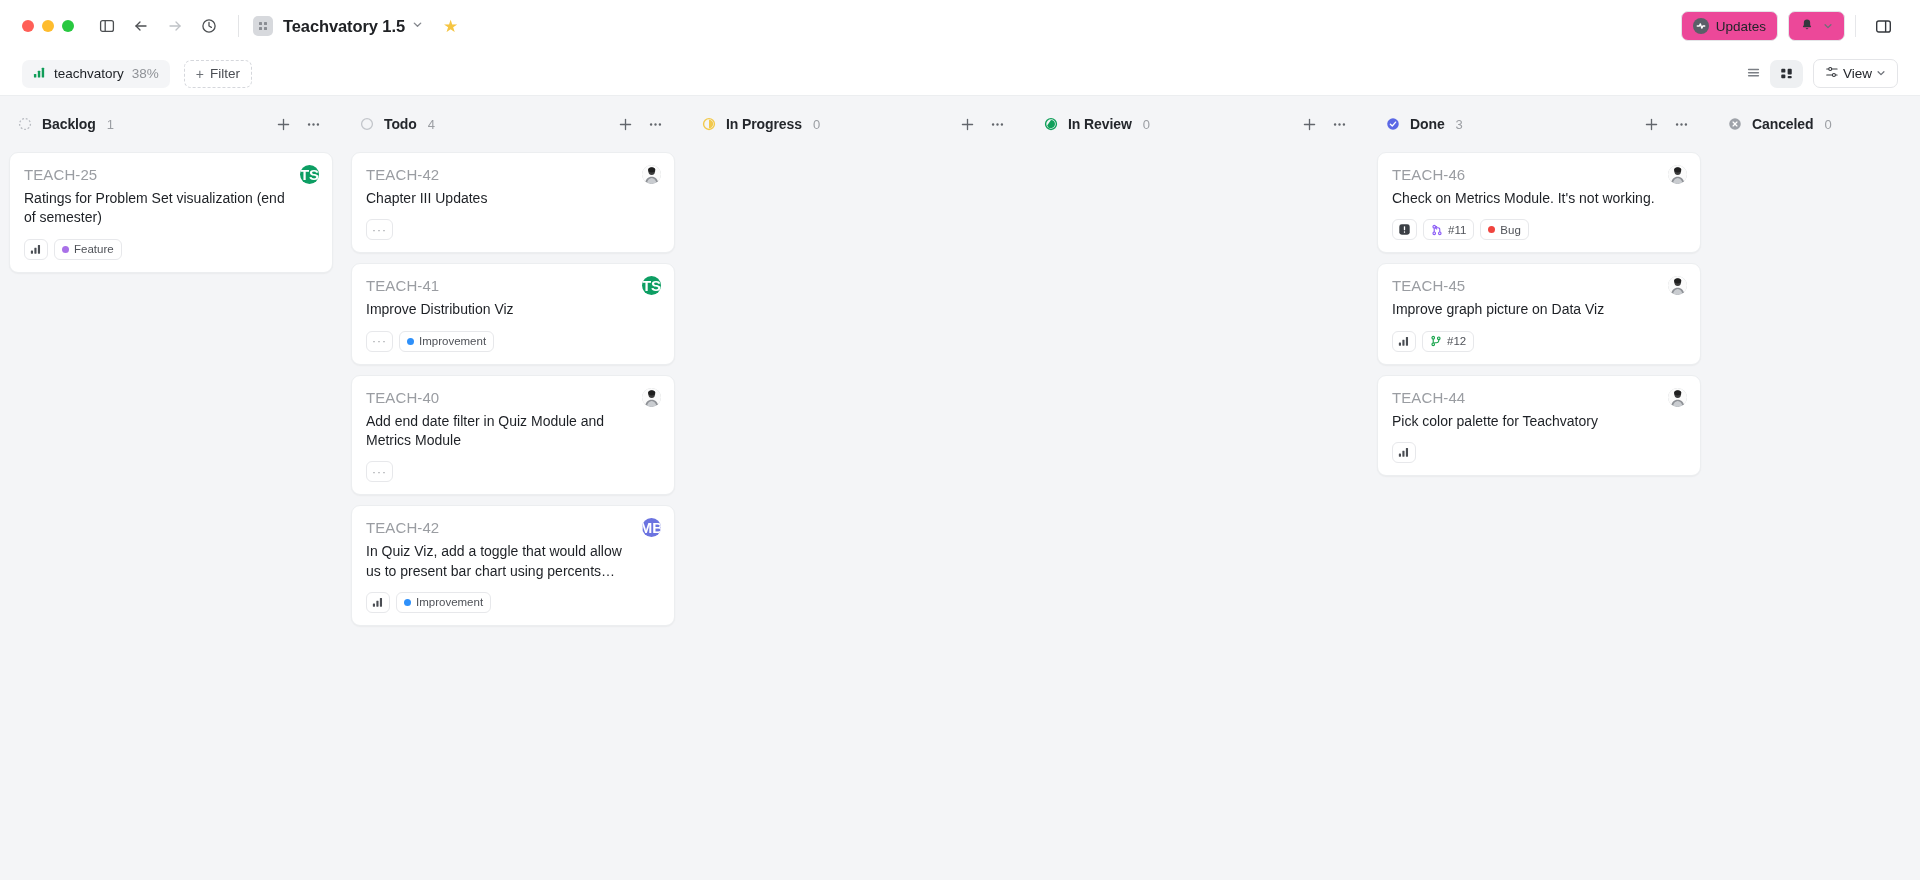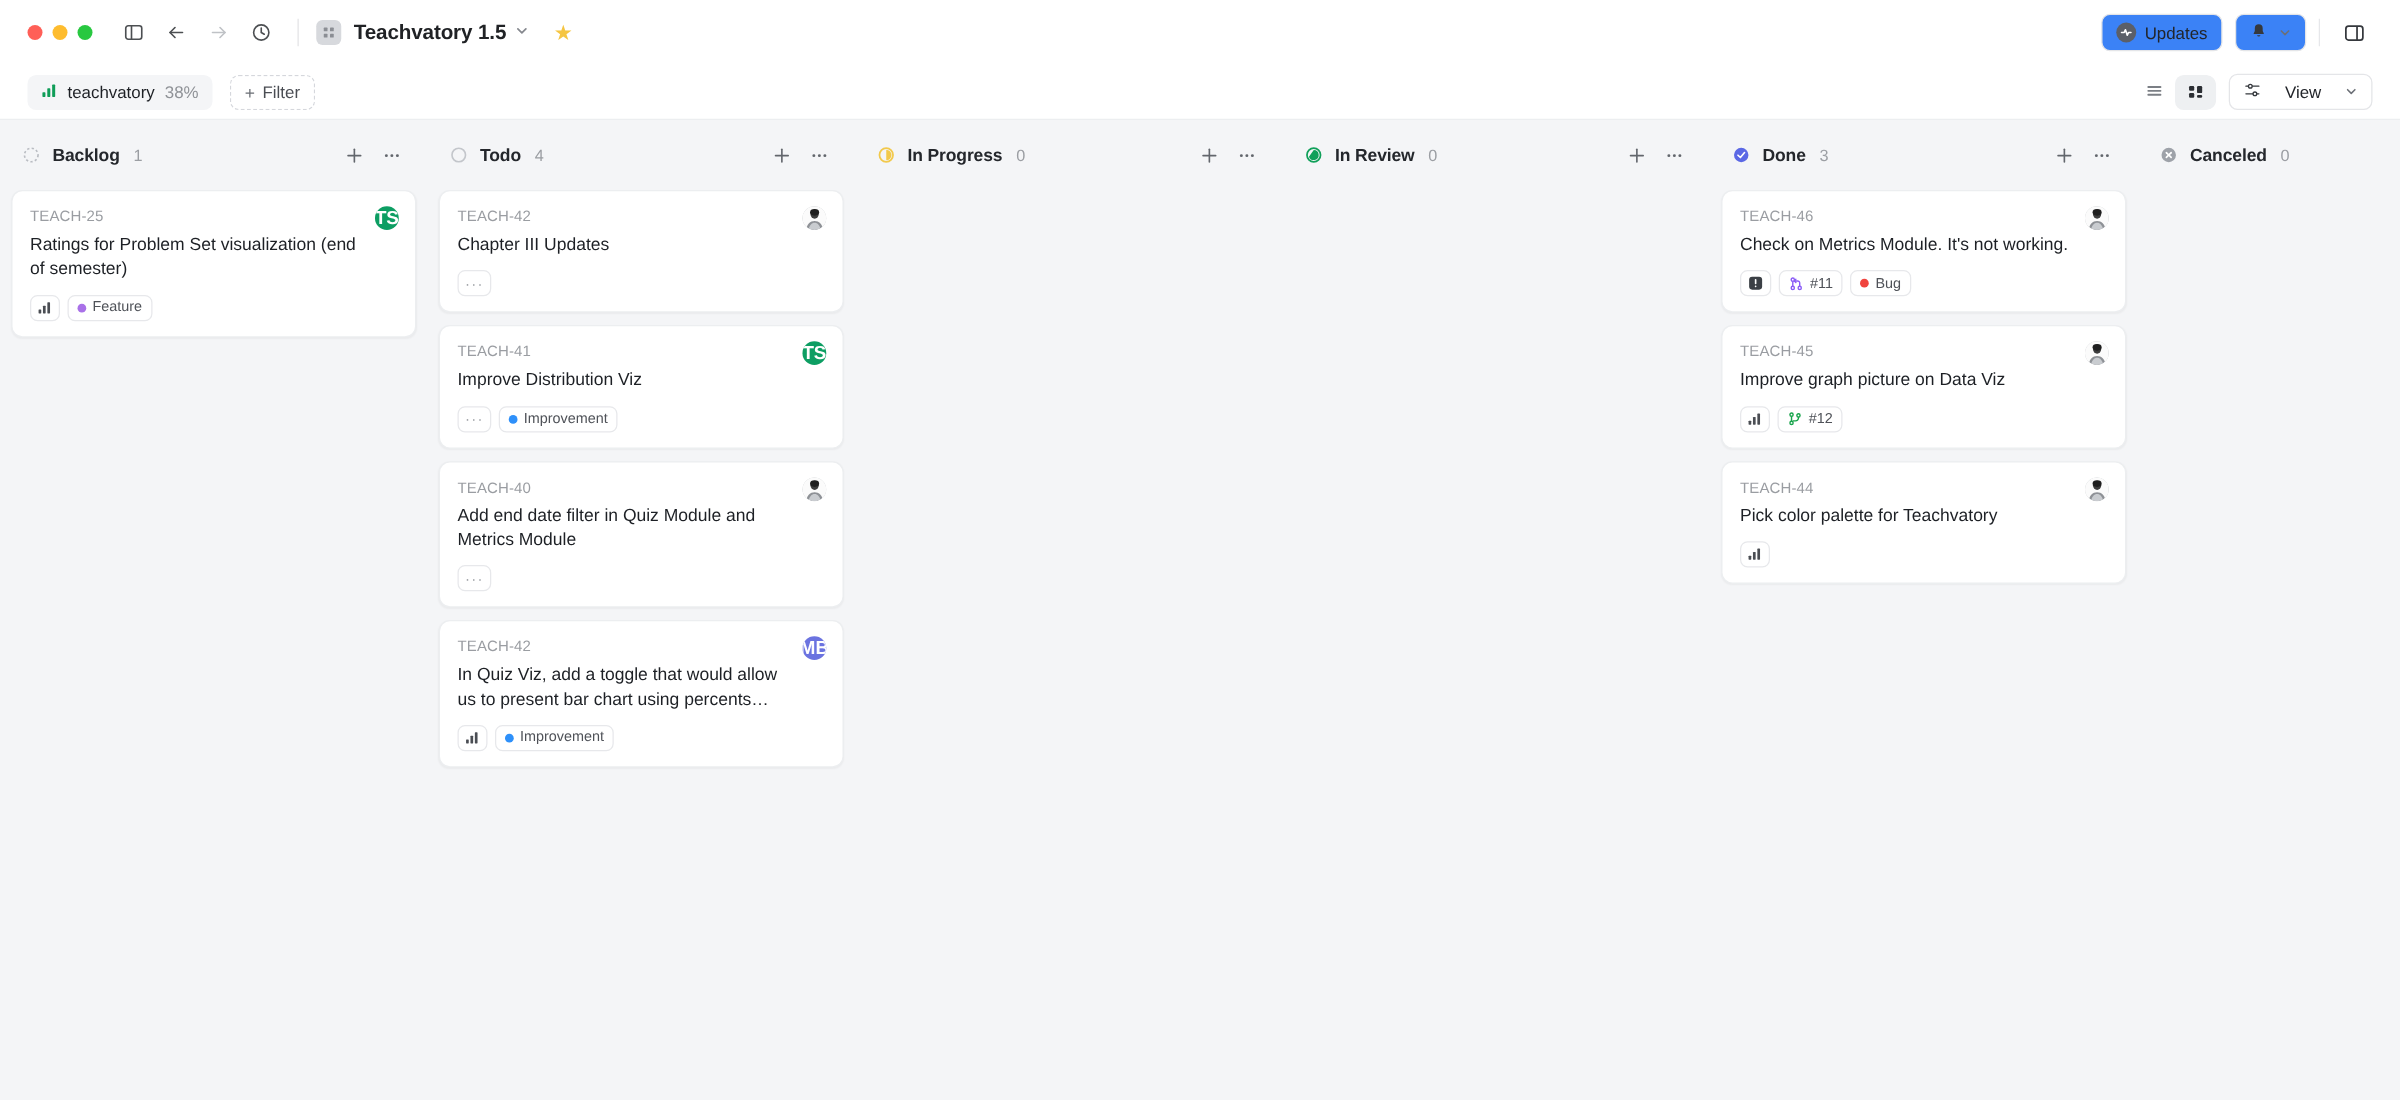--- a/index.html
+++ b/index.html
@@ -53,21 +53,21 @@
   .star { color: #f5c542; font-size: 17px; margin-left: 20px; }
 
   .tb-right {
     margin-left: auto; display: flex; align-items: center; gap: 10px;
     padding-right: 6px;
   }
   .btn-outline {
     display: flex; align-items: center; gap: 7px;
     height: 30px; padding: 0 11px;
     border: 1px solid #e4e5e8; border-radius: 7px;
-    background: #3b82f6; font-size: 13.5px; color: #22252a; font-weight: 500;
+    background: #ec4899; font-size: 13.5px; color: #22252a; font-weight: 500;
   }
   .upd-icon {
     width: 16px; height: 16px; border-radius: 50%;
     background: #5b5f68; color: #fff;
     display:flex;align-items:center;justify-content:center;
     font-size: 10px;
   }
   .icon-btn-plain {
     width: 34px; height: 30px;
     display: flex; align-items: center; justify-content: center;
@@ -102,21 +102,21 @@
     display: flex; align-items: center;
     background: #fff; border-radius: 8px; overflow: hidden;
   }
   .seg div {
     width: 33px; height: 28px;
     display: flex; align-items: center; justify-content: center;
     color: #5a5d63;
   }
   .seg div.active { background: #eef0f2; border-radius: 7px; color: #22252a; }
   .view-btn {
-    display: flex; align-items: center; gap: 19px;
+    display: flex; align-items: center; gap: 4px;
     height: 29px; padding: 0 11px;
     border: 1px solid #e4e5e8; border-radius: 7px;
     background: #fff; font-size: 13.5px; color: #22252a; font-weight: 500;
   }
 
   
   .board-wrap {
     height: 836px;
     background: #f4f5f7;
     position: relative;
@@ -153,21 +153,21 @@
 
   .cards { display: flex; flex-direction: column; gap: 10px; }
   .card {
     background: #fff;
     border: 1px solid #eceef0;
     border-radius: 9px;
     padding: 13px 14px 12px 14px;
     position: relative;
     box-shadow: 0 1px 1.5px rgba(16,20,26,.045);
   }
-  .card-id { font-size: 12px; color: #9a9da2; letter-spacing: .1px; }
+  .card-id { font-size: 15px; color: #9a9da2; letter-spacing: .1px; }
   .card-title {
     font-size: 14px; color: #1d2025; line-height: 1.38;
     margin-top: 6px; font-weight: 400;
     padding-right: 26px;
   }
   .card-meta { display: flex; align-items: center; gap: 6px; margin-top: 11px; flex-wrap: wrap; }
   .pill {
     display: flex; align-items: center; gap: 5px;
     height: 21px; padding: 0 7px;
     border: 1px solid #e7e8eb; border-radius: 6px;

